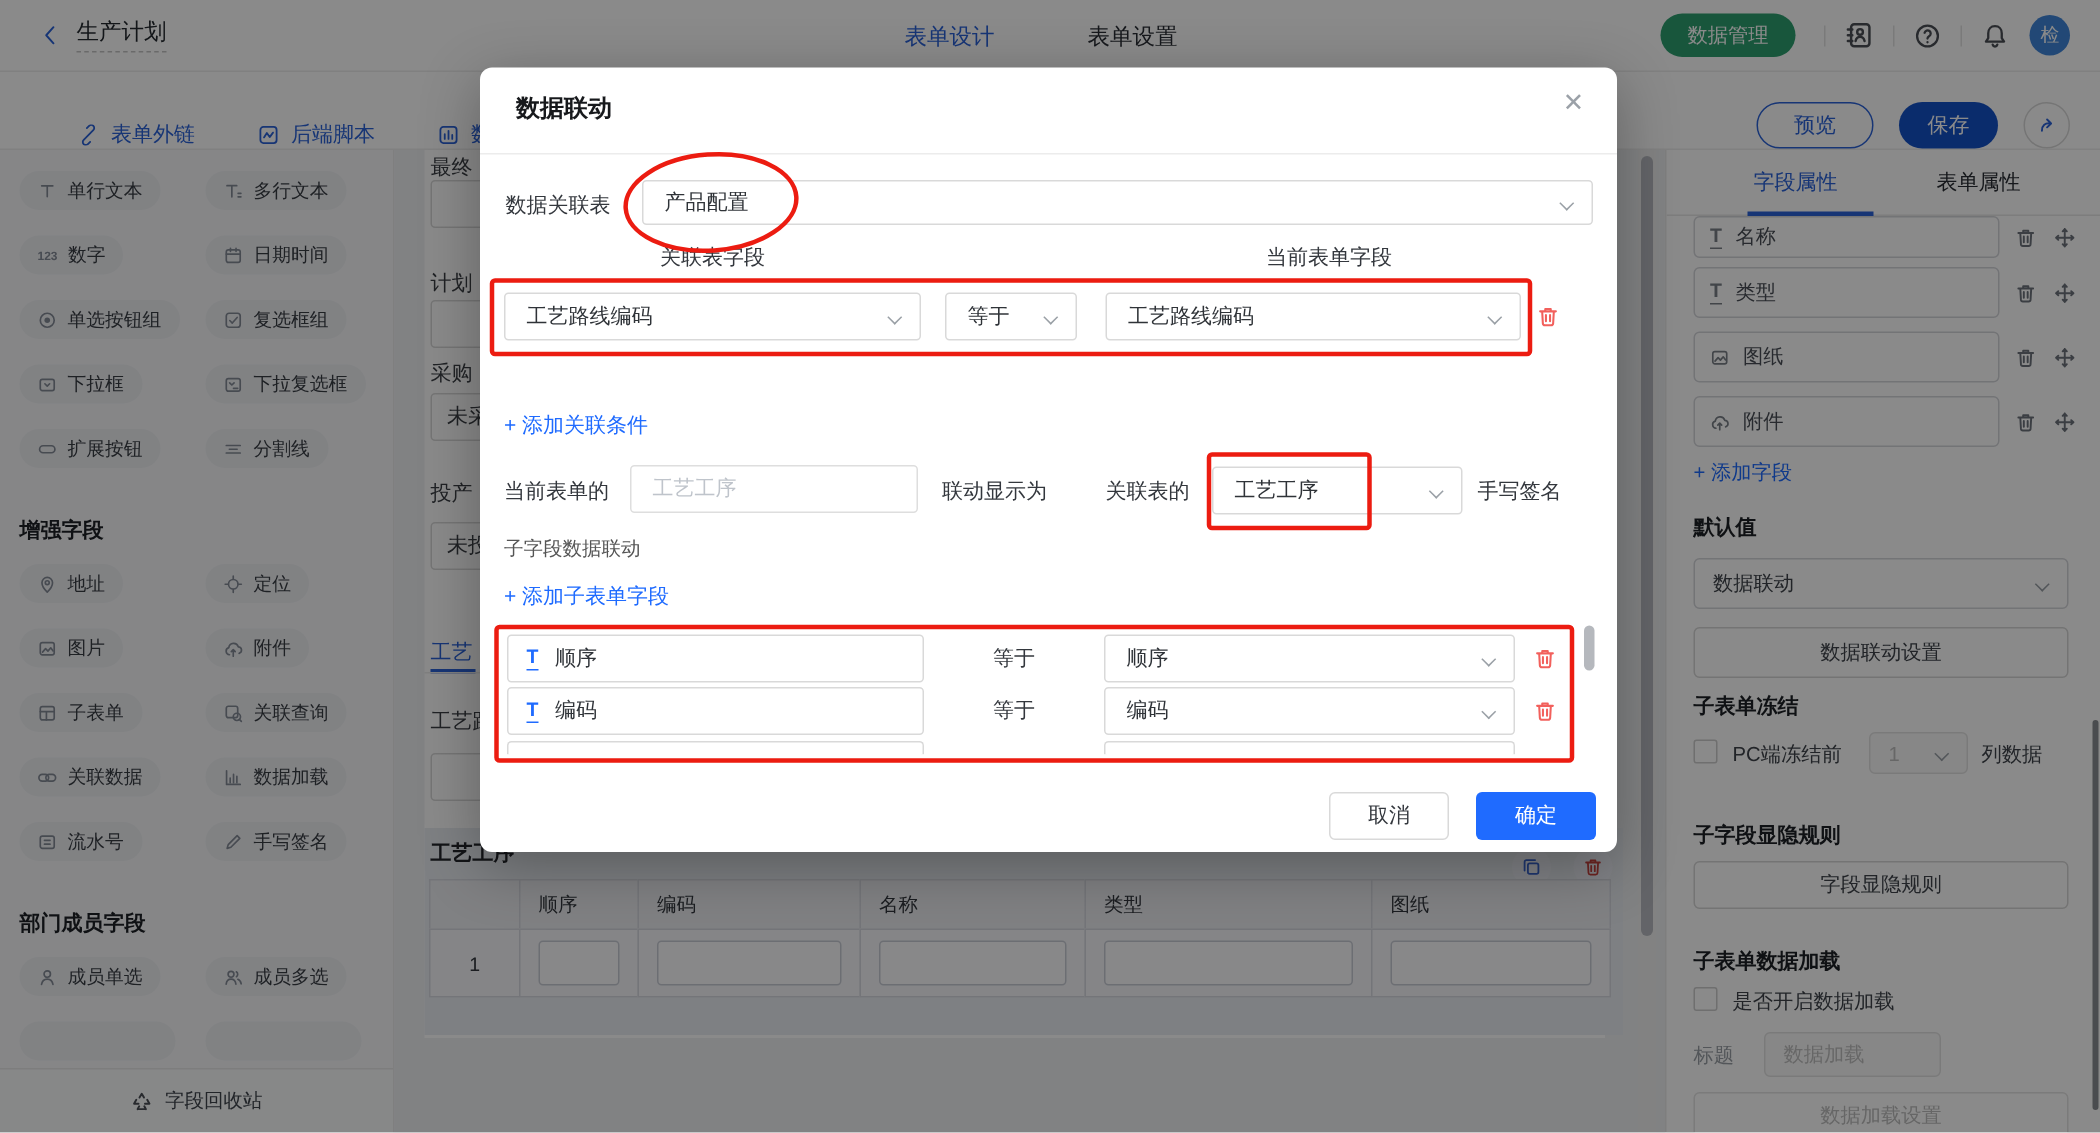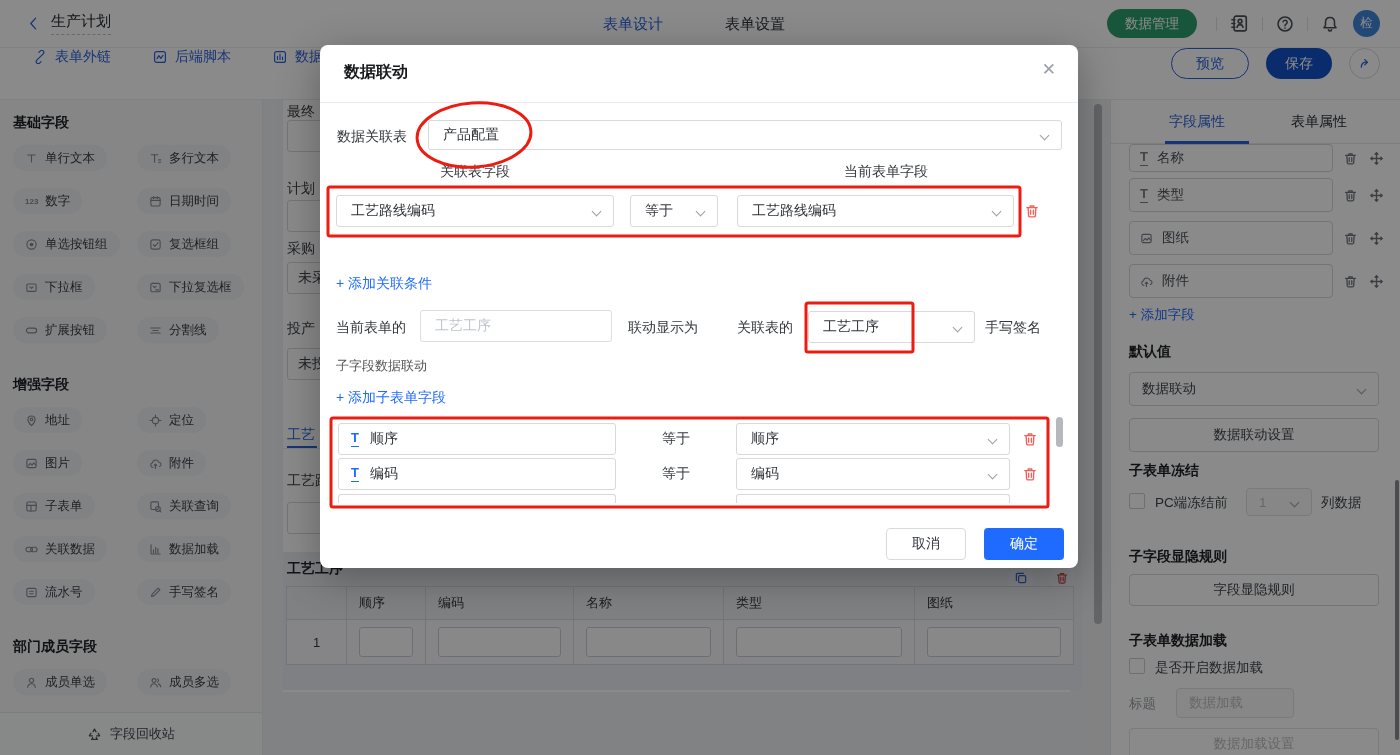--- a/index.html
+++ b/index.html
@@ -15,21 +15,21 @@
 .topbar{position:absolute;left:0;top:0;right:0;height:48px;background:#fff;border-bottom:1px solid #ededed;display:flex;align-items:center;padding:0 20px 0 26px}
 .tb-left{display:flex;gap:10px}
 .tb-title{font-size:15px;color:#24292f;padding-bottom:3px;border-bottom:1px dashed #c4c4c4}
 .tb-tabs{position:absolute;left:603px;top:0;height:48px;display:flex;align-items:center;gap:62px;font-size:15px;color:#2b2f36}
 .tb-tab.active{color:var(--blue)}
 .tb-right{margin-left:auto;display:flex;align-items:center}
 .pill-green{height:29px;padding:0 18px;border-radius:15px;background:var(--green);color:#fff;font-size:13.5px;border:none;margin-right:6px}
 .vsep{width:1px;height:14px;background:#e2e2e2;margin:0 13px}
 .avatar{width:27px;height:27px;border-radius:50%;background:var(--avatar);color:#fff;font-size:12.5px;display:flex;align-items:center;justify-content:center;margin-left:14px}
 
-.toolbar{position:absolute;left:0;top:48px;right:0;height:52px;background:#fff;border-bottom:1px solid #ededed;display:flex;align-items:flex-start;padding-left:33px}
+.toolbar{position:absolute;left:0;top:48px;right:0;height:52px;background:#fff;border-bottom:1px solid #ededed;display:flex;align-items:flex-end;padding-left:52px}
 .tl-links{display:flex;gap:42px}
 .tl-link{display:flex;align-items:center;gap:8px;color:var(--blue);font-size:14px}
 .tl-right{position:absolute;right:20px;display:flex;align-items:center;gap:17px}
 .btn-preview{width:78px;height:31px;border-radius:16px;background:#fff;border:1px solid var(--blue);color:var(--blue);font-size:14px}
 .btn-save{width:66px;height:31px;border-radius:16px;background:var(--saveblue);border:none;color:#fff;font-size:14px}
 .share-circle{width:31px;height:31px;border-radius:50%;border:1px solid #d9d9d9;display:flex;align-items:center;justify-content:center;background:#fff}
 
 .sidebar{position:absolute;left:0;top:100px;bottom:0;width:263px;background:#f7f8fa;border-right:1px solid #ebebeb;padding:14px 0 0 13px;overflow:hidden}
 .sb-sec{margin-bottom:0}
 .sb-sec + .sb-sec{margin-top:33px}
@@ -183,21 +183,20 @@
               <path d="M4 10.4c0-3.3 2.2-4.9 4.9-4.6M7.2 3.4l2.5 2.5-2.5 2.4"></path>
             </svg>
           </span>
         </span>
     </div>
   </div>
 
   <aside class="sidebar">
     <div id="sb-sections">
         <div class="sb-sec">
-          <div class="sb-head">基础字段</div>
           <div class="sb-grid">
             <div class="sb-pill">
               <span class="sb-ic">
                 <svg viewBox="0 0 14 14" width="13" height="13" fill="none" stroke="currentColor" stroke-width="1.2" stroke-linecap="round" stroke-linejoin="round">
                   <path d="M3 3.2h8M7 3.2v7.6"></path>
                 </svg>
               </span>
               <span>单行文本</span>
             </div>
             <div class="sb-pill">

